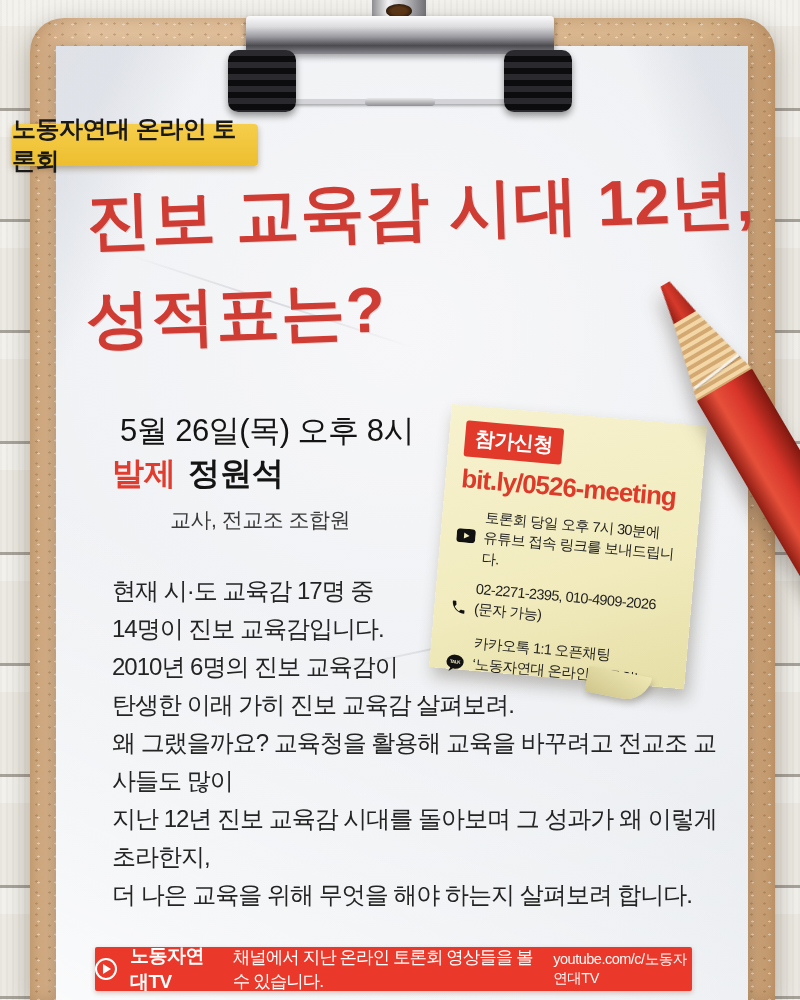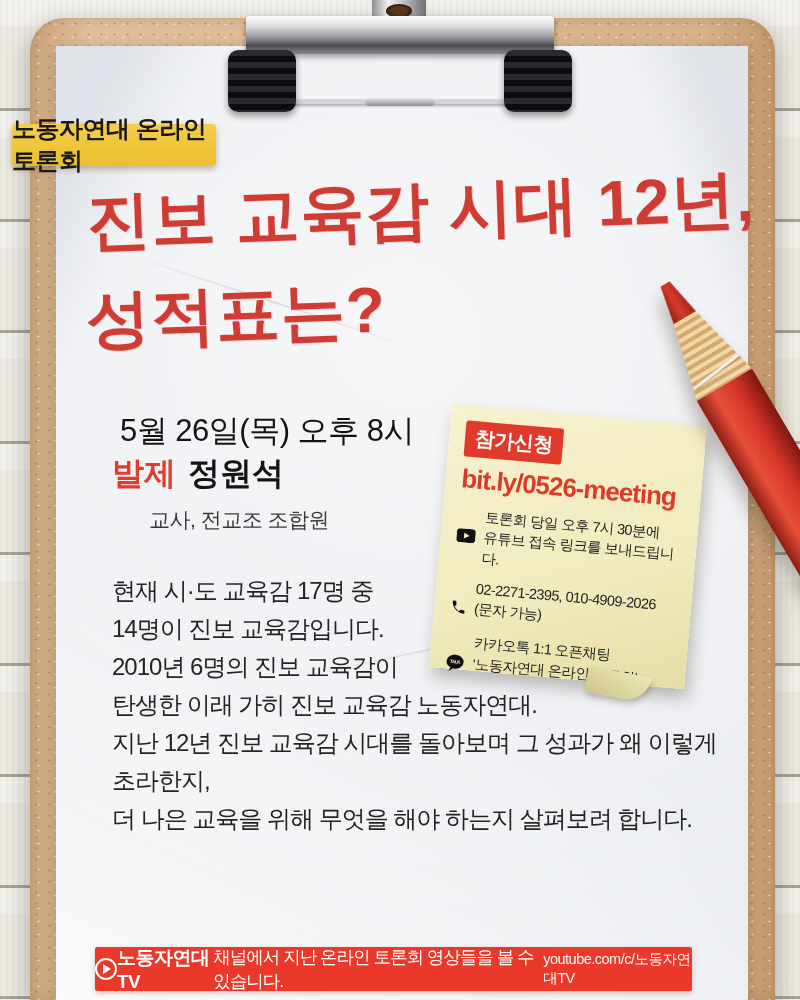--- a/index.html
+++ b/index.html
@@ -43,38 +43,38 @@
     border-left:5px solid #c9c9cd; border-right:5px solid #b9b9bd; border-bottom:5px solid #d4d4d8;
     border-radius:0 0 10px 10px; box-shadow:0 2px 3px rgba(0,0,0,.3); }
   .clip-wire:after { content:""; position:absolute; left:50%; bottom:-7px; transform:translateX(-50%);
     width:70px; height:8px; border-radius:4px; background:linear-gradient(180deg,#e8e8ea,#8f8f94); }
   .clip-grip { position:absolute; top:50px; width:68px; height:62px; z-index:6; border-radius:10px;
     background:repeating-linear-gradient(180deg,#2a2a2e 0 6px,#0c0c0e 6px 12px);
     box-shadow:0 4px 7px rgba(0,0,0,.4); }
   .clip-grip.left { left:228px; } .clip-grip.right { left:504px; }
 
   
-  .top-badge { position:absolute; left:12px; top:124px; width:204px; height:42px; z-index:7;
+  .top-badge { position:absolute; left:12px; top:124px; width:246px; height:42px; z-index:7;
     background:linear-gradient(180deg,#f6ce4c,#edbe2e); border-radius:4px;
     box-shadow:0 3px 6px rgba(90,60,10,.35);
     display:flex; align-items:center; justify-content:center;
     font-size:24px; font-weight:bold; color:#191919; letter-spacing:-.5px; }
 
   
   .title { position:absolute; left:88px; top:178px; z-index:6; color:#cf3c33; transform:rotate(-2deg);
     font-weight:900; letter-spacing:1px; text-shadow:1px 1px 0 rgba(160,30,20,.15); }
   .title .t1 { font-size:64px; line-height:1; }
   .title .t2 { font-size:64px; line-height:1; margin-top:34px; margin-left:-4px; }
 
   
   .event { position:absolute; left:112px; top:410px; z-index:6; color:#141414; }
   .event .date { font-size:31px; font-weight:normal; letter-spacing:-.5px;margin-left:8px; }
   .event .who { font-size:32px; font-weight:bold; }
   .event .who .role { color:#e23c2e; margin-right:12px; }
-  .event .desc { margin-top:10px; margin-left:37px; font-size:21px; color:#3a3a3a; letter-spacing:-.5px; }
+  .event .desc { margin-top:10px; margin-left:58px; font-size:21px; color:#3a3a3a; letter-spacing:-.5px; }
 
   
   .body-text { position:absolute; left:112px; top:572px; width:610px; z-index:6;
     font-size:24px; line-height:38px; color:#242424; letter-spacing:-1px; font-weight:500; }
 
   
   .note { position:absolute; left:452px; top:404px; width:256px; height:264px; z-index:8;
     transform:rotate(5deg); transform-origin:top left;
     background:linear-gradient(160deg,#f7f2cf 0%,#f1ebbe 60%,#e6dea6 100%);
     box-shadow:4px 9px 16px rgba(60,50,30,.30); padding:15px 14px 10px 16px; }
@@ -84,21 +84,21 @@
   .note-badge { display:inline-block; background:#e13a2b; color:#fff; font-weight:bold;
     font-size:20px; padding:4px 10px 5px; border-radius:3px; letter-spacing:-.5px; }
   .note-link { margin-top:7px; font-size:26px; font-weight:900; color:#dd3a2a; letter-spacing:-1px; }
   .note-item { display:flex; gap:8px; margin-top:11px; font-size:14.5px; line-height:1.4;
     color:#1e1e1e; letter-spacing:-.6px; white-space:pre-line; font-weight:500; }
   .note-item .ni { flex:0 0 auto; margin-top:2px; }
 
   
   .footer-bar { position:absolute; left:95px; top:947px; width:597px; height:44px; z-index:7;
     background:#ea392b; border-radius:2px; display:flex; align-items:center; justify-content:center;
-    gap:0; color:#fff; box-shadow:0 2px 5px rgba(120,20,10,.25); }
+    gap:13px; color:#fff; box-shadow:0 2px 5px rgba(120,20,10,.25); }
   .footer-bar .ch { font-weight:bold; font-size:19px; letter-spacing:-.5px; }
   .footer-bar .tx { font-size:17.5px; letter-spacing:-1px; }
   .footer-bar .url { font-size:14.5px; letter-spacing:-.5px; opacity:.96; margin-left:2px; }
   .yt-circle { width:22px; height:22px; border:2px solid #fff; border-radius:50%;
     display:flex; align-items:center; justify-content:center; flex:0 0 auto; }
   .yt-circle .tri { width:0; height:0; border-left:8px solid #fff; border-top:5px solid rgba(0,0,0,0);
     border-bottom:5px solid rgba(0,0,0,0); margin-left:2px; }
 
   
   .pencil { position:absolute; left:633px; top:284px; width:64px; height:430px; z-index:9;
@@ -182,21 +182,22 @@
       </span>
       <span>카카오톡 1:1 오픈채팅
 ‘노동자연대 온라인 토론회’</span>
     </div>
   </div>
 
   <div class="body-text">
     <div>현재 시·도 교육감 17명 중</div>
     <div>14명이 진보 교육감입니다.</div>
     <div>2010년 6명의 진보 교육감이</div>
-    <div>탄생한 이래 가히 진보 교육감 노동자연대.</div>
+    <div>탄생한 이래 가히 진보 교육감 살펴보려.</div>
+    <div>왜 그랬을까요? 교육청을 활용해 교육을 바꾸려고 전교조 교사들도 많이</div>
     <div>지난 12년 진보 교육감 시대를 돌아보며 그 성과가 왜 이렇게 초라한지,</div>
     <div>더 나은 교육을 위해 무엇을 해야 하는지 살펴보려 합니다.</div>
   </div>
 
   <div class="footer-bar">
     <span class="yt-circle">
         <span class="tri"></span>
       </span>
     <span class="ch">노동자연대TV</span>
     <span class="tx">채널에서 지난 온라인 토론회 영상들을 볼 수 있습니다.</span>

